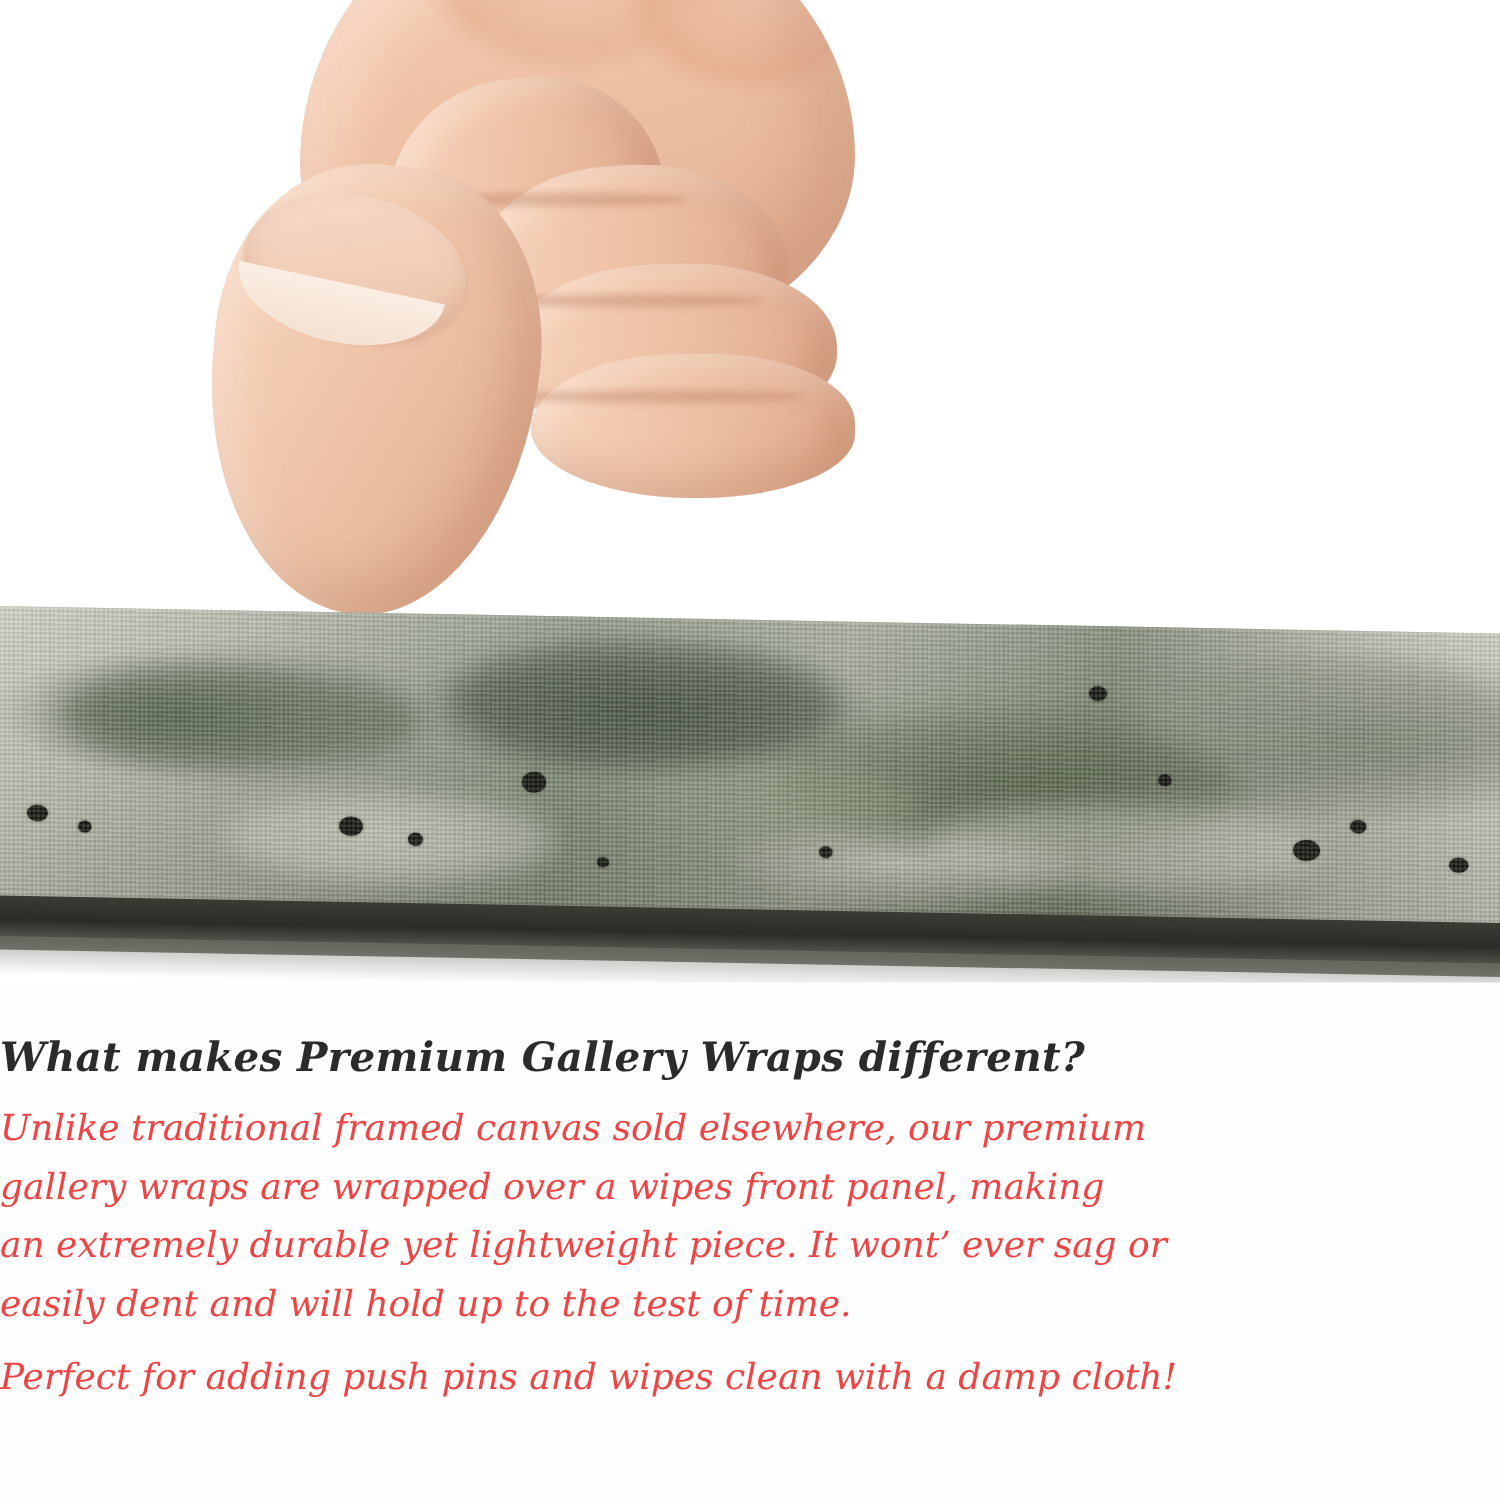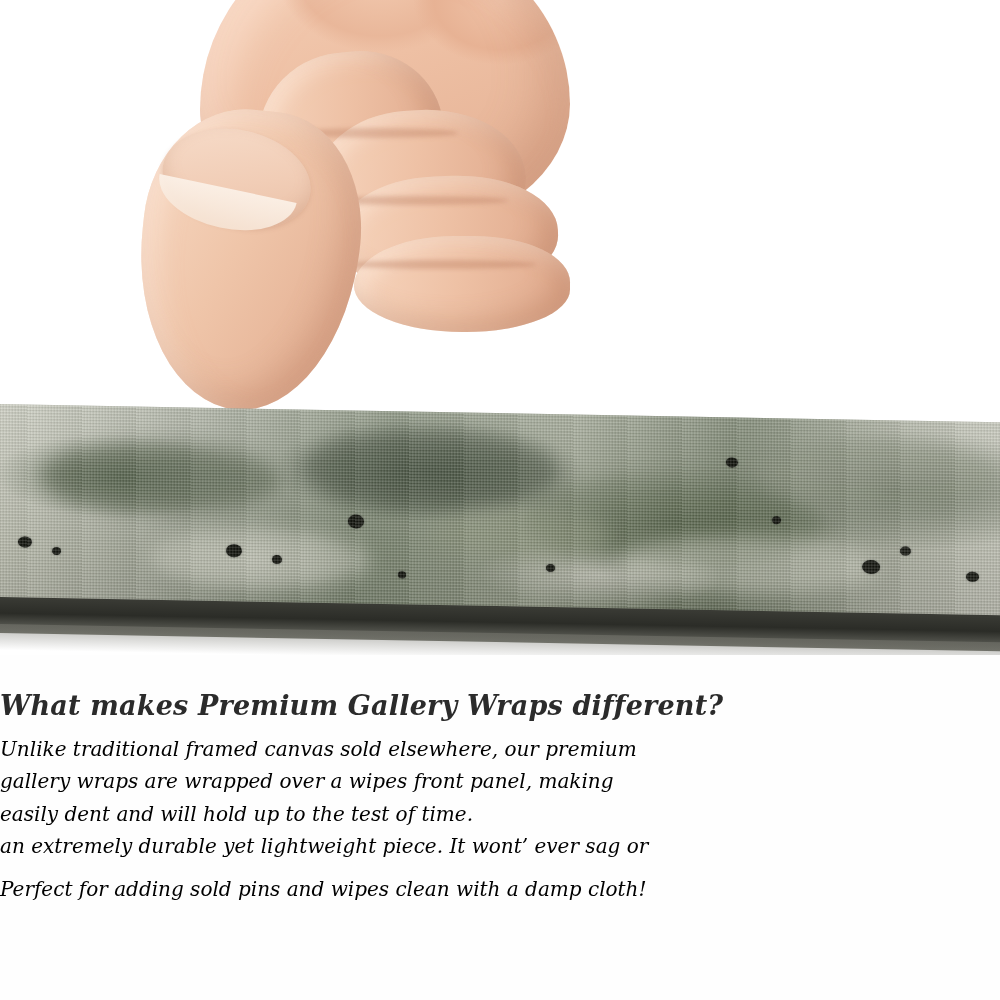--- a/index.html
+++ b/index.html
@@ -192,24 +192,24 @@
     color: #2b2b2b;
   }
   .caption-title {
     font-size: 27px;
     font-style: italic;
     font-weight: 700;
     letter-spacing: 0.2px;
     margin-bottom: 12px;
   }
   .caption-line {
-    font-size: 20px;
+    font-size: 24px;
     font-style: italic;
     line-height: 1.62;
-    color: #000000;
+    color: #ef4444;
   }
   .caption-line.last {
     margin-top: 10px;
   }
 </style>
 </head>
 <body>
 
 <div class="page">
 
@@ -255,18 +255,18 @@
     </div>
 
     <div class="strip-shadow"></div>
     <div class="strip-underglow"></div>
   </div>
 
   <div class="caption">
     <div class="caption-title">What makes Premium Gallery Wraps different?</div>
     <div class="caption-line">Unlike traditional framed canvas sold elsewhere, our premium</div>
     <div class="caption-line">gallery wraps are wrapped over a wipes front panel, making</div>
+    <div class="caption-line">an extremely durable yet lightweight piece. It wont’ ever sag or</div>
     <div class="caption-line">easily dent and will hold up to the test of time.</div>
-    <div class="caption-line">an extremely durable yet lightweight piece. It wont’ ever sag or</div>
-    <div class="caption-line last">Perfect for adding sold pins and wipes clean with a damp cloth!</div>
+    <div class="caption-line last">Perfect for adding push pins and wipes clean with a damp cloth!</div>
   </div>
 
 </div>
 
 </body></html>

